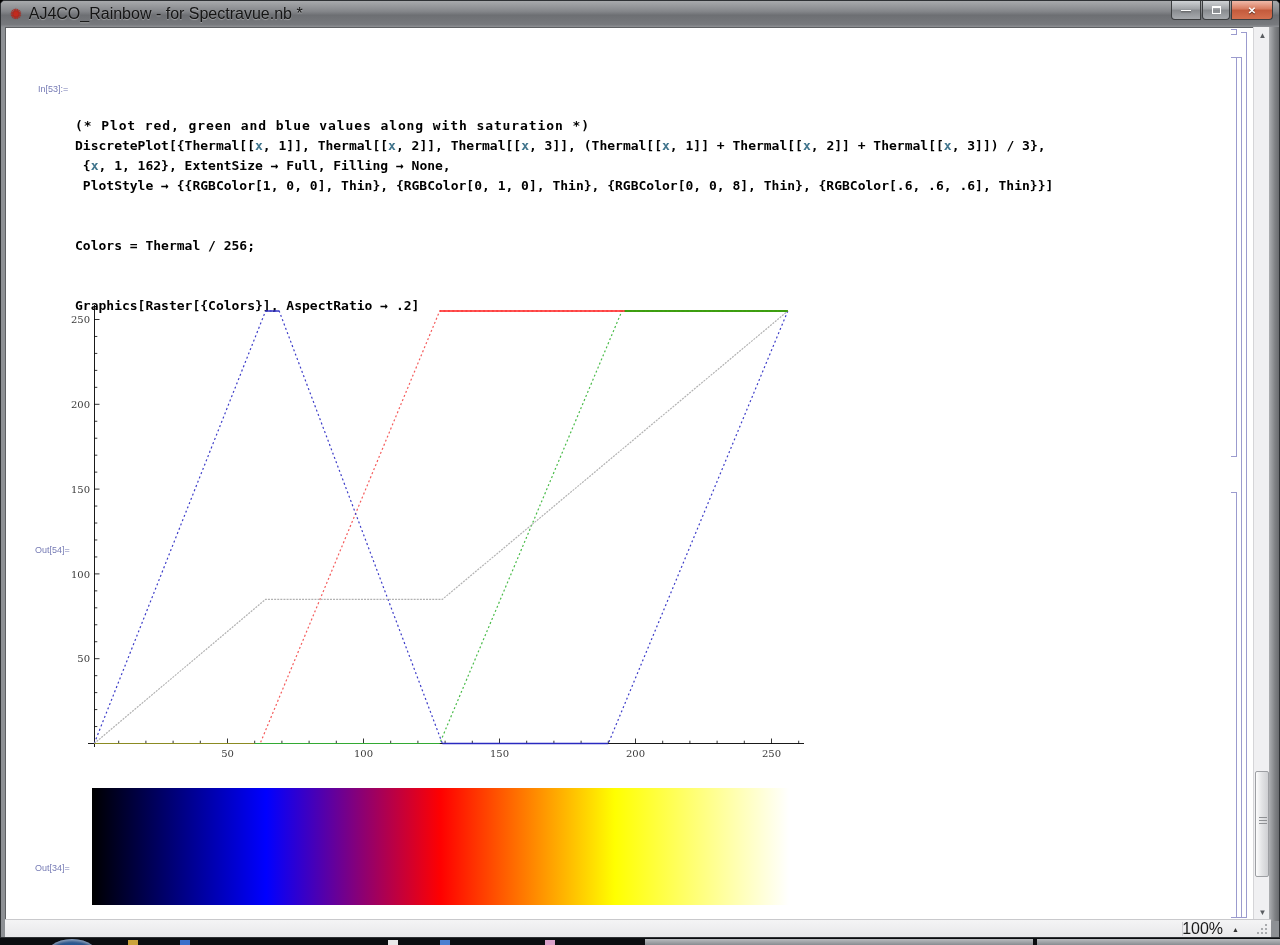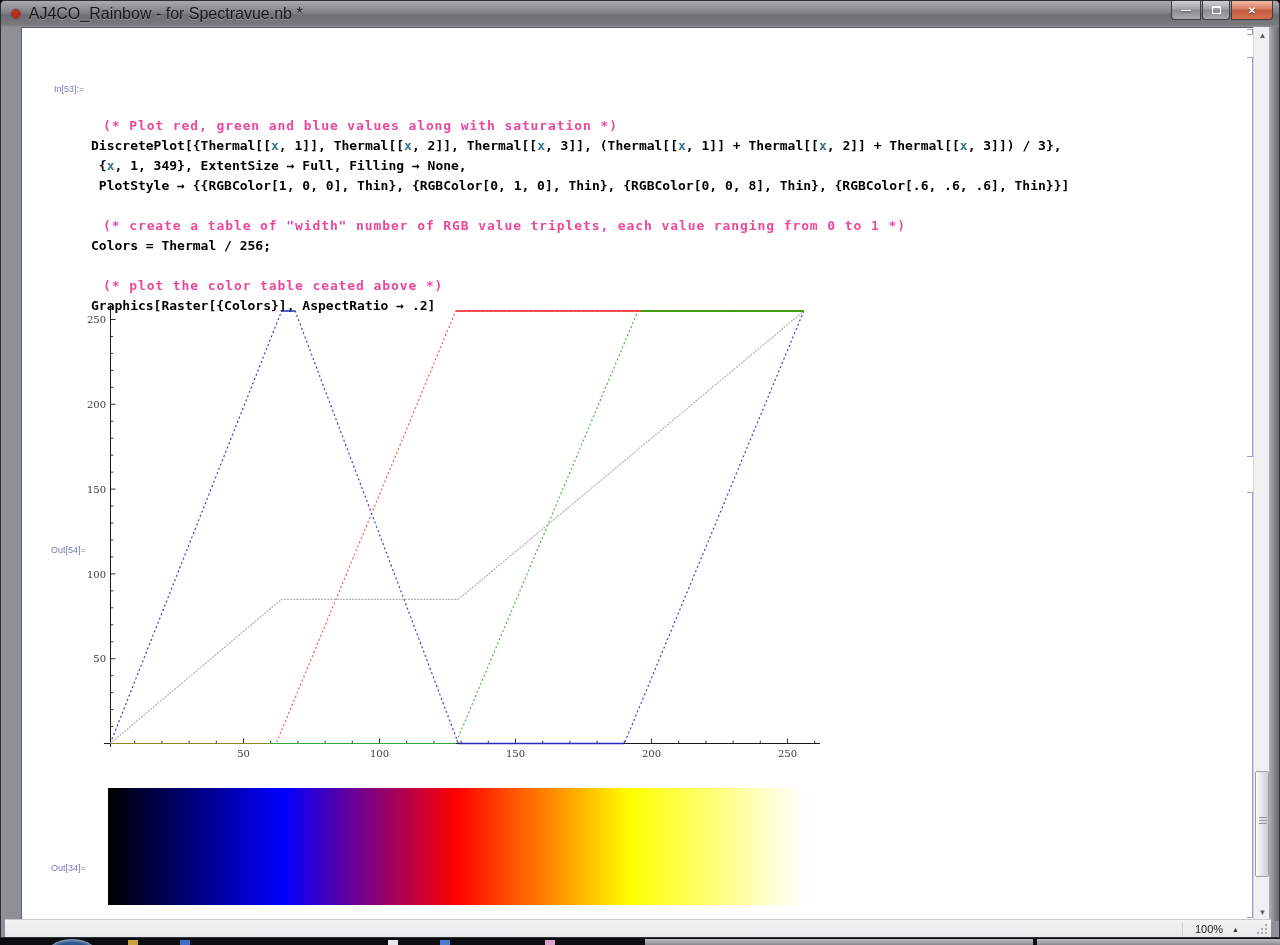--- a/index.html
+++ b/index.html
@@ -24,35 +24,35 @@
           background:linear-gradient(#cfd2d5, #9fa2a6 45%, #888b8f 50%, #a7aaae);
           margin-left:1px; cursor:default; }
   .wbtn.min { width:30px; border-radius:0 0 0 4px; }
   .wbtn.res { width:28px; }
   .wbtn.close { width:42px; border-radius:0 0 4px 0;
           background:linear-gradient(#f0b9a8, #d77a5e 45%, #c35a3c 50%, #d4704f); }
   .restore-glyph { display:inline-block; width:9px; height:8px; border:1px solid #fff;
           border-top:2px solid #fff; background:transparent; }
 
   
-  .content { position:absolute; left:20px; top:26px; width:1248px; height:894px;
+  .content { position:absolute; left:4px; top:26px; width:1248px; height:894px;
              background:#ffffff; border:1px solid #5e6063; border-right:none; overflow:hidden; }
 
   .cell-label { position:absolute; font-size:9px; color:#767bb5; letter-spacing:0; }
   .lbl-in   { left:32px; top:56px; }
   .lbl-out54{ left:29px; top:517px; }
   .lbl-out56{ left:29px; top:835px; }
 
   .code-line { position:absolute; left:69px; white-space:pre;
                font-family:"DejaVu Sans Mono","Liberation Mono",monospace;
                font-size:13px; line-height:15px; font-weight:bold; }
   .tok-k { color:#000000; }
   .tok-s { color:#8a8a8a; }
   .tok-v { color:#41758d; }
-  .tok-m { color:#ec4899; letter-spacing:0.9px;margin-left:12px; }
+  .tok-m { color:#000000; letter-spacing:0.9px; }
   .l1 { top:50px; } .c1 { top:90px; } .l2 { top:110px; } .l3 { top:130px; }
   .l4 { top:150px; } .c2 { top:190px; } .l5 { top:210px;text-align:center; } .c3 { top:250px; }
   .l6 { top:270px; }
 
   
   .plot { position:absolute; left:46px; top:272px; width:774px; height:469px; }
   .plot text { font-family:"DejaVu Serif","Liberation Serif",serif; font-size:10px; fill:#3a3a3a; }
 
   
   .colorbar { position:absolute; left:86px; top:760px; width:697px; height:117px;
@@ -83,21 +83,21 @@
   
   .frame-right { position:absolute; right:0; top:26px; width:10px; height:894px;
                  background:linear-gradient(to right,#aeb0b3,#7f8184 60%,#6a6c6f); }
 
   
   .statusbar { position:absolute; left:4px; bottom:0; width:1266px; height:18px;
                background:linear-gradient(#f4f4f5,#e8e8ea); border-top:1px solid #c9c9cc;
                font-size:11px; color:#222; }
   .zoom-widget { position:absolute; right:32px; top:1px; height:16px; display:flex;
                  align-items:center; gap:9px; }
-  .zoom-label { font-size:11px; color:#1a1a1a; }
+  .zoom-label { font-size:16px; color:#1a1a1a; }
   .zoom-arrow { font-size:7px; color:#333; }
   .status-divider { position:absolute; right:88px; top:2px; width:1px; height:14px; background:#cfcfd2; }
   .resize-grip { position:absolute; right:4px; bottom:3px; width:12px; height:12px; }
   .resize-grip i { position:absolute; width:2px; height:2px; background:#a9abae; }
   .resize-grip i:nth-child(1){ right:0; bottom:0; }
   .resize-grip i:nth-child(2){ right:4px; bottom:0; }
   .resize-grip i:nth-child(3){ right:0; bottom:4px; }
   .resize-grip i:nth-child(4){ right:8px; bottom:0; }
   .resize-grip i:nth-child(5){ right:0; bottom:8px; }
   .resize-grip i:nth-child(6){ right:4px; bottom:4px; }
@@ -133,27 +133,25 @@
       </div>
     </div>
   </div>
 
   <div class="content">
 
     <span class="cell-label lbl-in">In[53]:=</span>
 
     <div class="code-line c1"><span class="tok-m">(* Plot red, green and blue values along with saturation *)</span></div>
     <div class="code-line l2"><span class="tok-k">DiscretePlot[{Thermal[[</span><span class="tok-v">x</span><span class="tok-k">, 1]], Thermal[[</span><span class="tok-v">x</span><span class="tok-k">, 2]], Thermal[[</span><span class="tok-v">x</span><span class="tok-k">, 3]], (Thermal[[</span><span class="tok-v">x</span><span class="tok-k">, 1]] + Thermal[[</span><span class="tok-v">x</span><span class="tok-k">, 2]] + Thermal[[</span><span class="tok-v">x</span><span class="tok-k">, 3]]) / 3},</span></div>
-    <div class="code-line l3"><span class="tok-k"> {</span><span class="tok-v">x</span><span class="tok-k">, 1, 349}, ExtentSize → Full, Filling → None,</span></div>
+    <div class="code-line l3"><span class="tok-k"> {</span><span class="tok-v">x</span><span class="tok-k">, 1, 162}, ExtentSize → Full, Filling → None,</span></div>
     <div class="code-line l4"><span class="tok-k"> PlotStyle → {{RGBColor[1, 0, 0], Thin}, {RGBColor[0, 1, 0], Thin}, {RGBColor[0, 0, 8], Thin}, {RGBColor[.6, .6, .6], Thin}}]</span></div>
 
-    <div class="code-line c2"><span class="tok-m">(* create a table of "width" number of RGB value triplets, each value ranging from 0 to 1 *)</span></div>
     <div class="code-line l5"><span class="tok-k">Colors = Thermal / 256;</span></div>
 
-    <div class="code-line c3"><span class="tok-m">(* plot the color table ceated above *)</span></div>
     <div class="code-line l6"><span class="tok-k">Graphics[Raster[{Colors}], AspectRatio → .2]</span></div>
 
     <span class="cell-label lbl-out54">Out[54]=</span>
 
     <svg class="plot" id="plot-svg" viewBox="-30 0 774 469">
       <line x1="6" y1="443.5" x2="722" y2="443.5" stroke="#000" stroke-width="0.9"></line>
       <line x1="12.5" y1="5" x2="12.5" y2="447" stroke="#000" stroke-width="0.9"></line>
       <g id="plot-dynamic">
           <line x1="36.7" y1="443.5" x2="36.7" y2="440.7" stroke="#000" stroke-width="0.8"></line>
           <line x1="63.900000000000006" y1="443.5" x2="63.900000000000006" y2="440.7" stroke="#000" stroke-width="0.8"></line>

